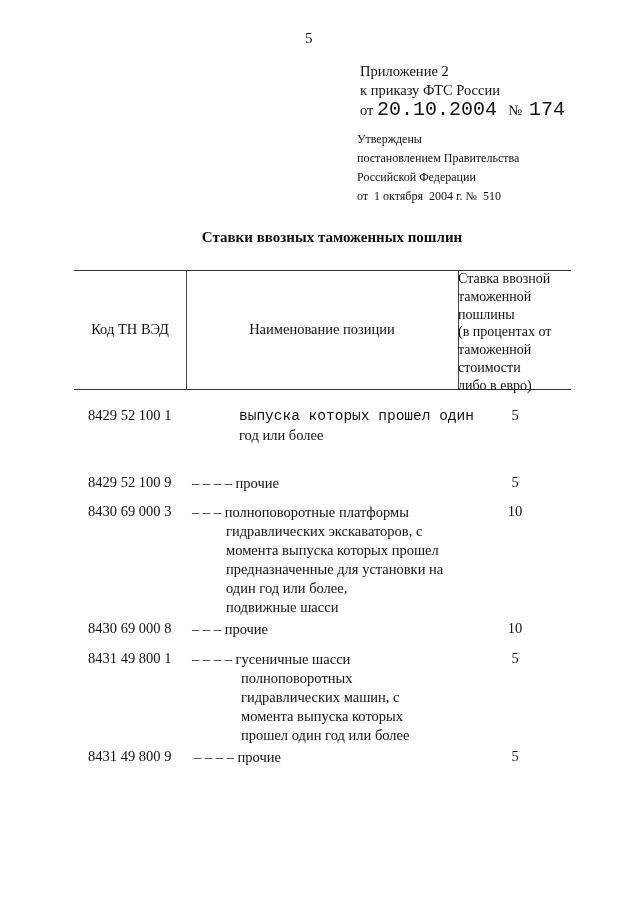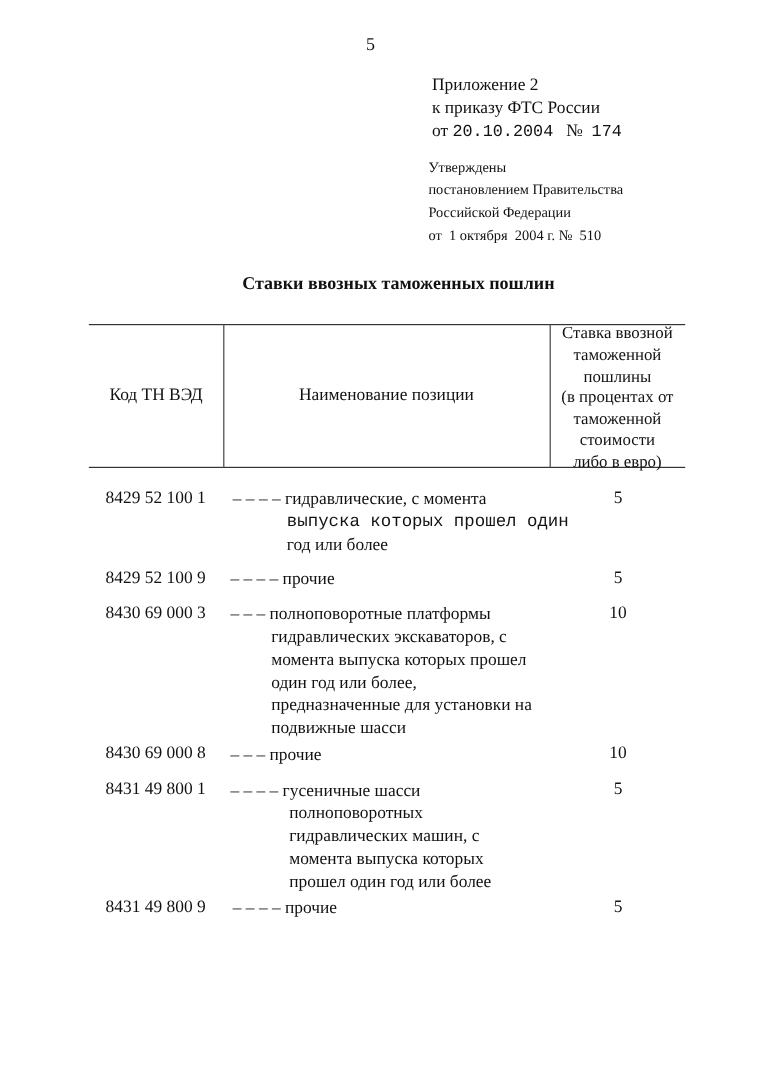--- a/index.html
+++ b/index.html
@@ -1,31 +1,31 @@
 <!DOCTYPE html>
 <html><head>
   <meta charset="utf-8">
   <style>
     html, body { margin: 0; padding: 0; background: #ffffff; }
     body { width: 640px; height: 900px; position: relative; overflow: hidden;
            font-family: "Liberation Serif", serif; color: #111111; font-size: 14.5px; }
     .abs { position: absolute; }
     .page-num { left: 305px; top: 30px; font-size: 15px; }
     .annex { left: 360px; top: 62px; line-height: 19px; font-size: 14.5px; }
-    .annex .mono { font-family: "Liberation Mono", monospace; font-size: 14px; margin-top: 24px; }
+    .annex .mono { font-family: "Liberation Mono", monospace; font-size: 20px; margin-top: 24px; }
     .approved { left: 357px; top: 130px; line-height: 19px; font-size: 12px; }
     .title { left: 0; width: 640px; top: 229px; text-align: center; font-weight: bold; font-size: 15px; margin-left: 12px; }
     .tbl-top { left: 74px; top: 270px; width: 497px; height: 0; border-top: 1.5px solid #333; }
     .tbl-bot { left: 74px; top: 389px; width: 497px; height: 0; border-top: 1.8px solid #333; }
     .vline { top: 270px; height: 120px; width: 0; border-left: 1px solid #444; }
     .v1 { left: 186px; }
     .v2 { left: 458px; }
     .h-code { left: 74px; top: 321px; width: 112px; text-align: center; }
     .h-name { left: 186px; top: 321px; width: 272px; text-align: center; }
-    .h-rate { left: 458px; top: 270px; width: 113px; text-align: center; line-height: 17.8px; font-size: 14px; }
+    .h-rate { left: 458px; top: 270px; width: 113px; line-height: 17.8px; font-size: 14px; }
     .row { left: 0; width: 640px; }
     .code { position: absolute; left: 88px; top: 0; white-space: nowrap; }
     .desc { position: absolute; top: 0; line-height: 19px; }
     .desc .dash { white-space: nowrap; }
     .rate { position: absolute; left: 500px; top: 0; width: 30px; text-align: center; }
   </style>
 </head>
 <body>
 
 <div class="abs page-num">5</div>
@@ -63,43 +63,42 @@
   <div>пошлины</div>
   <div>(в процентах от</div>
   <div>таможенной</div>
   <div>стоимости</div>
   <div>либо в евро)</div>
 </div>
 
 <div class="abs row" style="top:407px;">
   <div class="code">8429 52 100 1</div>
   <div class="desc" style="left:194px;">
-    <div><span class="dash">– – – –</span> <span>гидравлические, с момента</span></div>
     <div style="padding-left:45px;font-family:Liberation Mono, monospace;">выпуска которых прошел один</div>
     <div style="padding-left:45px;">год или более</div>
   </div>
   <div class="rate">5</div>
 </div>
 
 <div class="abs row" style="top:474px;">
   <div class="code">8429 52 100 9</div>
   <div class="desc" style="left:192px;">
     <div><span class="dash">– – – –</span> <span>прочие</span></div>
   </div>
   <div class="rate">5</div>
 </div>
 
 <div class="abs row" style="top:503px;">
   <div class="code">8430 69 000 3</div>
   <div class="desc" style="left:192px;">
     <div><span class="dash">– – –</span> <span>полноповоротные платформы</span></div>
     <div style="padding-left:34px;">гидравлических экскаваторов, с</div>
     <div style="padding-left:34px;">момента выпуска которых прошел</div>
+    <div style="padding-left:34px;">предназначенные для установки на</div>
     <div style="padding-left:34px;">один год или более,</div>
-    <div style="padding-left:34px;">предназначенные для установки на</div>
     <div style="padding-left:34px;">подвижные шасси</div>
   </div>
   <div class="rate">10</div>
 </div>
 
 <div class="abs row" style="top:620px;">
   <div class="code">8430 69 000 8</div>
   <div class="desc" style="left:192px;">
     <div><span class="dash">– – –</span> <span>прочие</span></div>
   </div>

